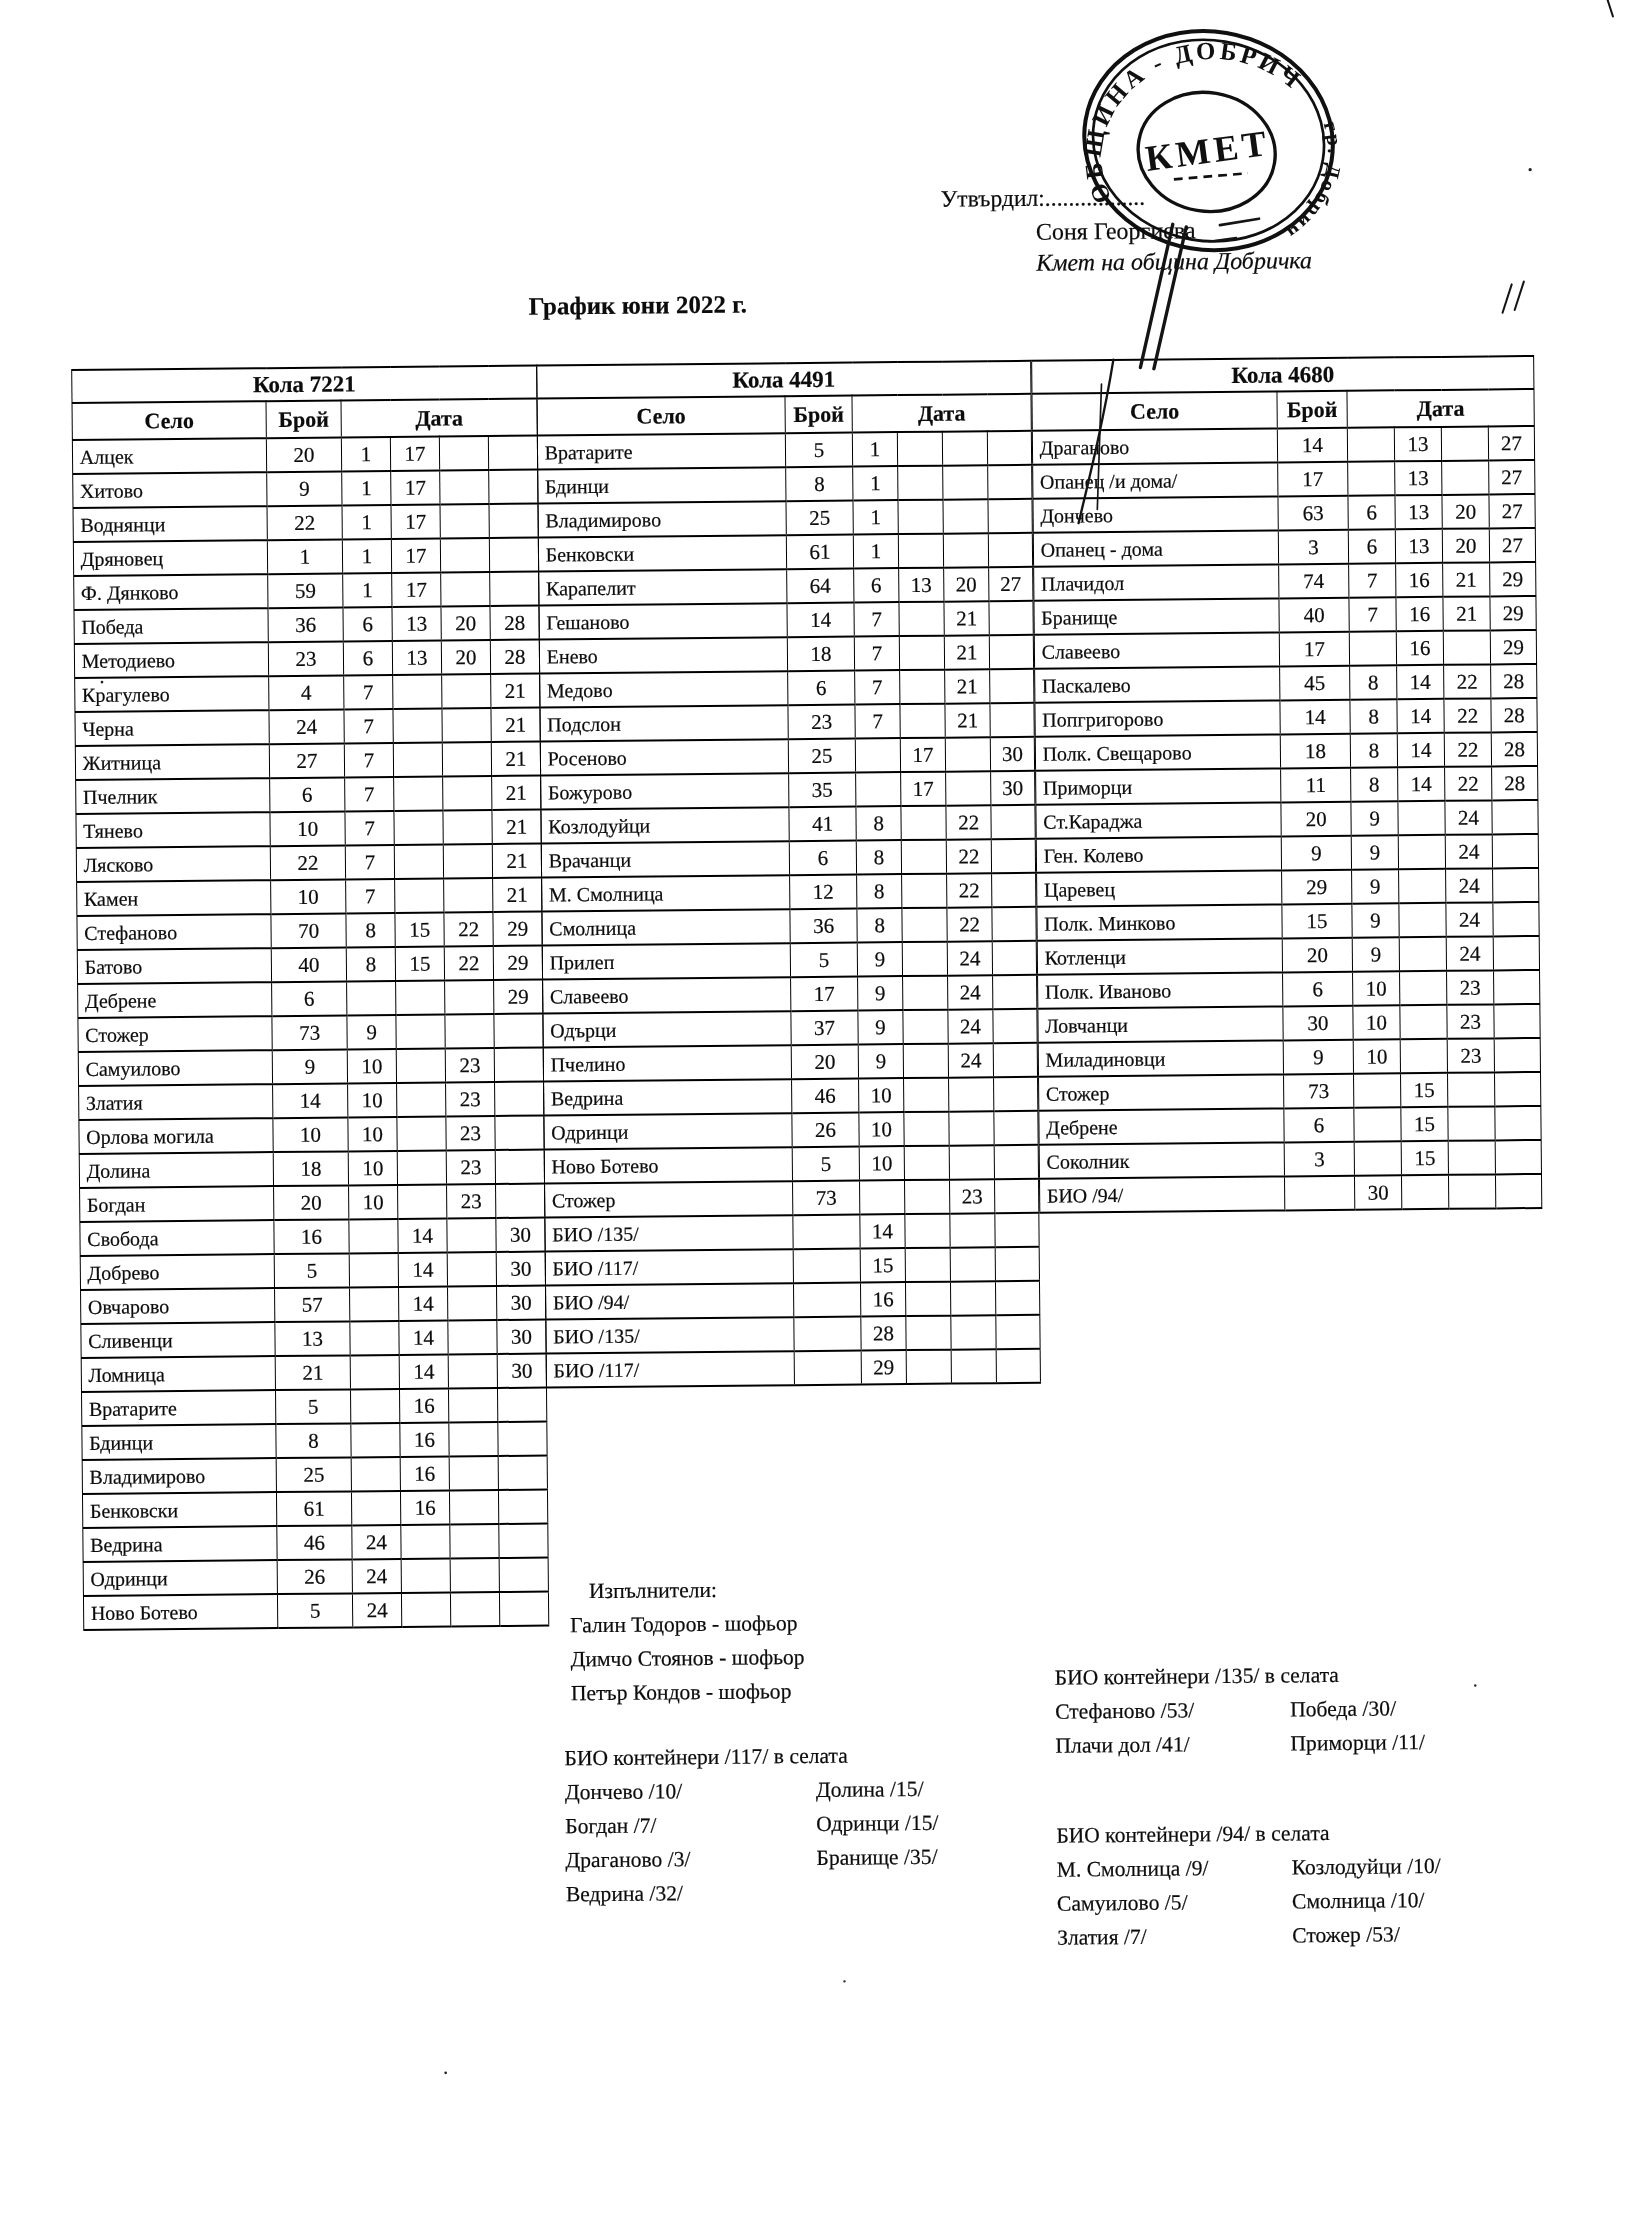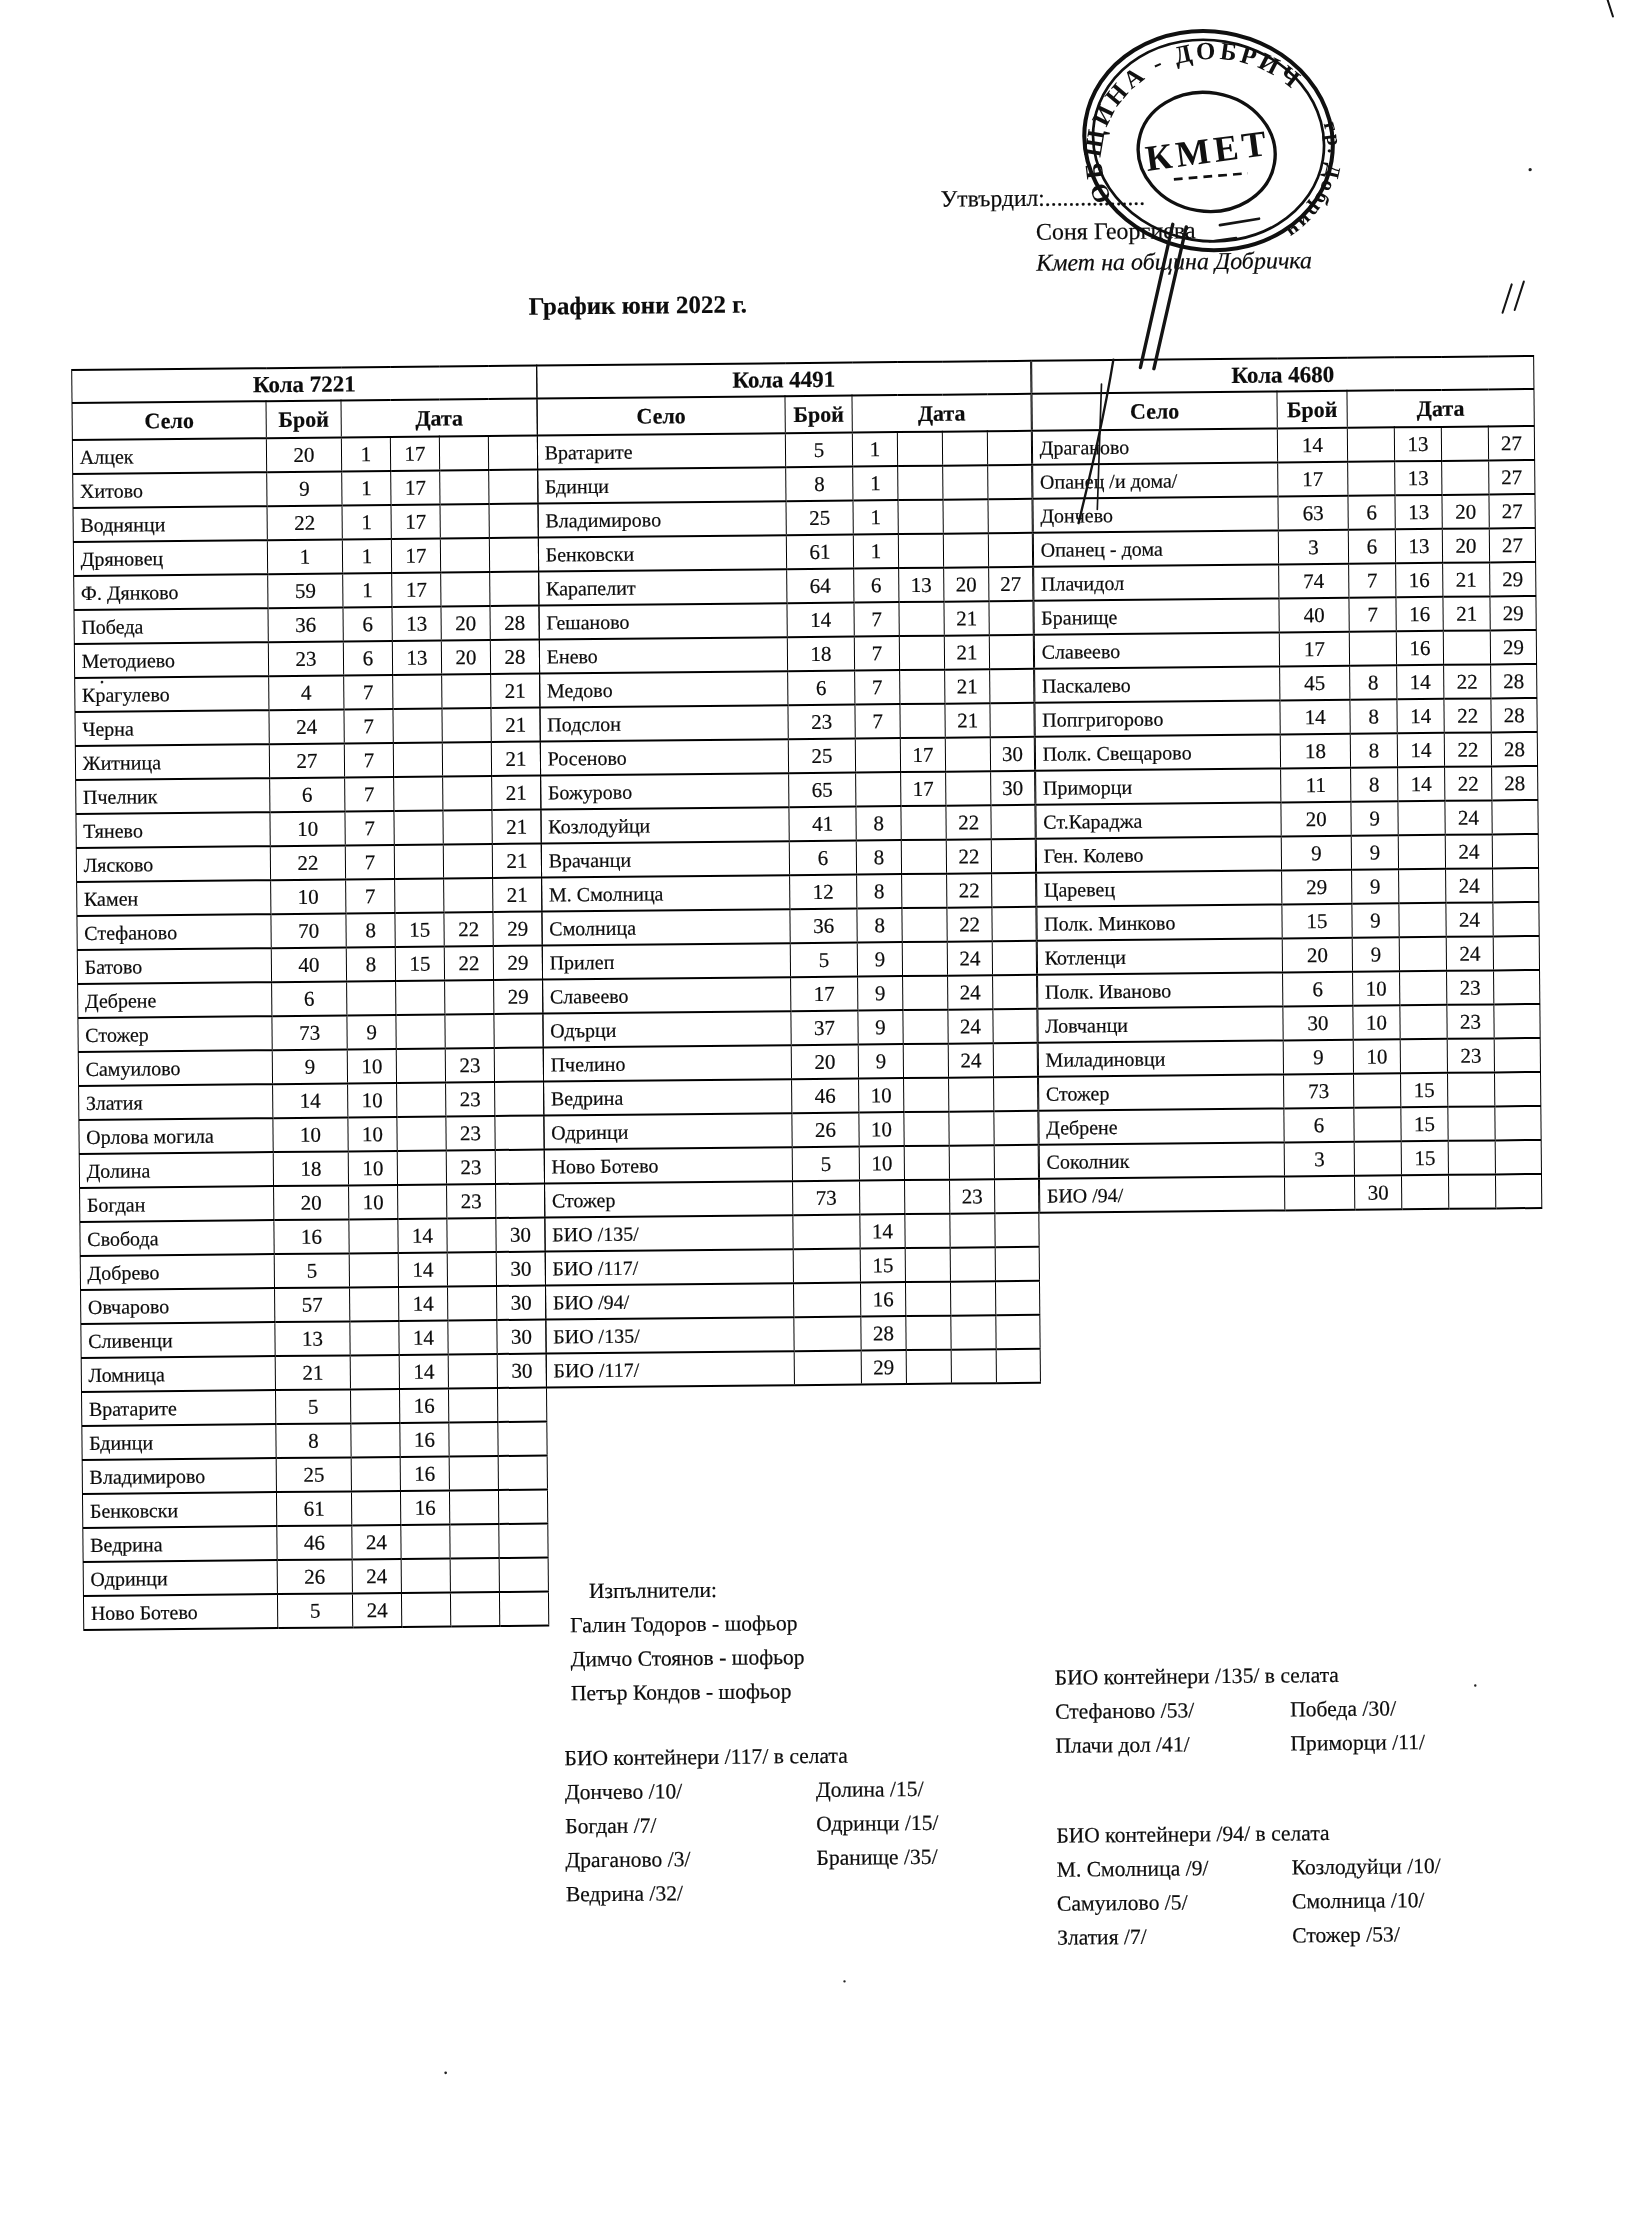--- a/index.html
+++ b/index.html
@@ -478,21 +478,21 @@
         <tr>
           <td class="cv">Росеново</td>
           <td class="cn">25</td>
           <td class="cn"></td>
           <td class="cn">17</td>
           <td class="cn"></td>
           <td class="cn">30</td>
         </tr>
         <tr>
           <td class="cv">Божурово</td>
-          <td class="cn">65</td>
+          <td class="cn">35</td>
           <td class="cn"></td>
           <td class="cn">17</td>
           <td class="cn"></td>
           <td class="cn">30</td>
         </tr>
         <tr>
           <td class="cv">Козлодуйци</td>
           <td class="cn">41</td>
           <td class="cn">8</td>
           <td class="cn"></td>

